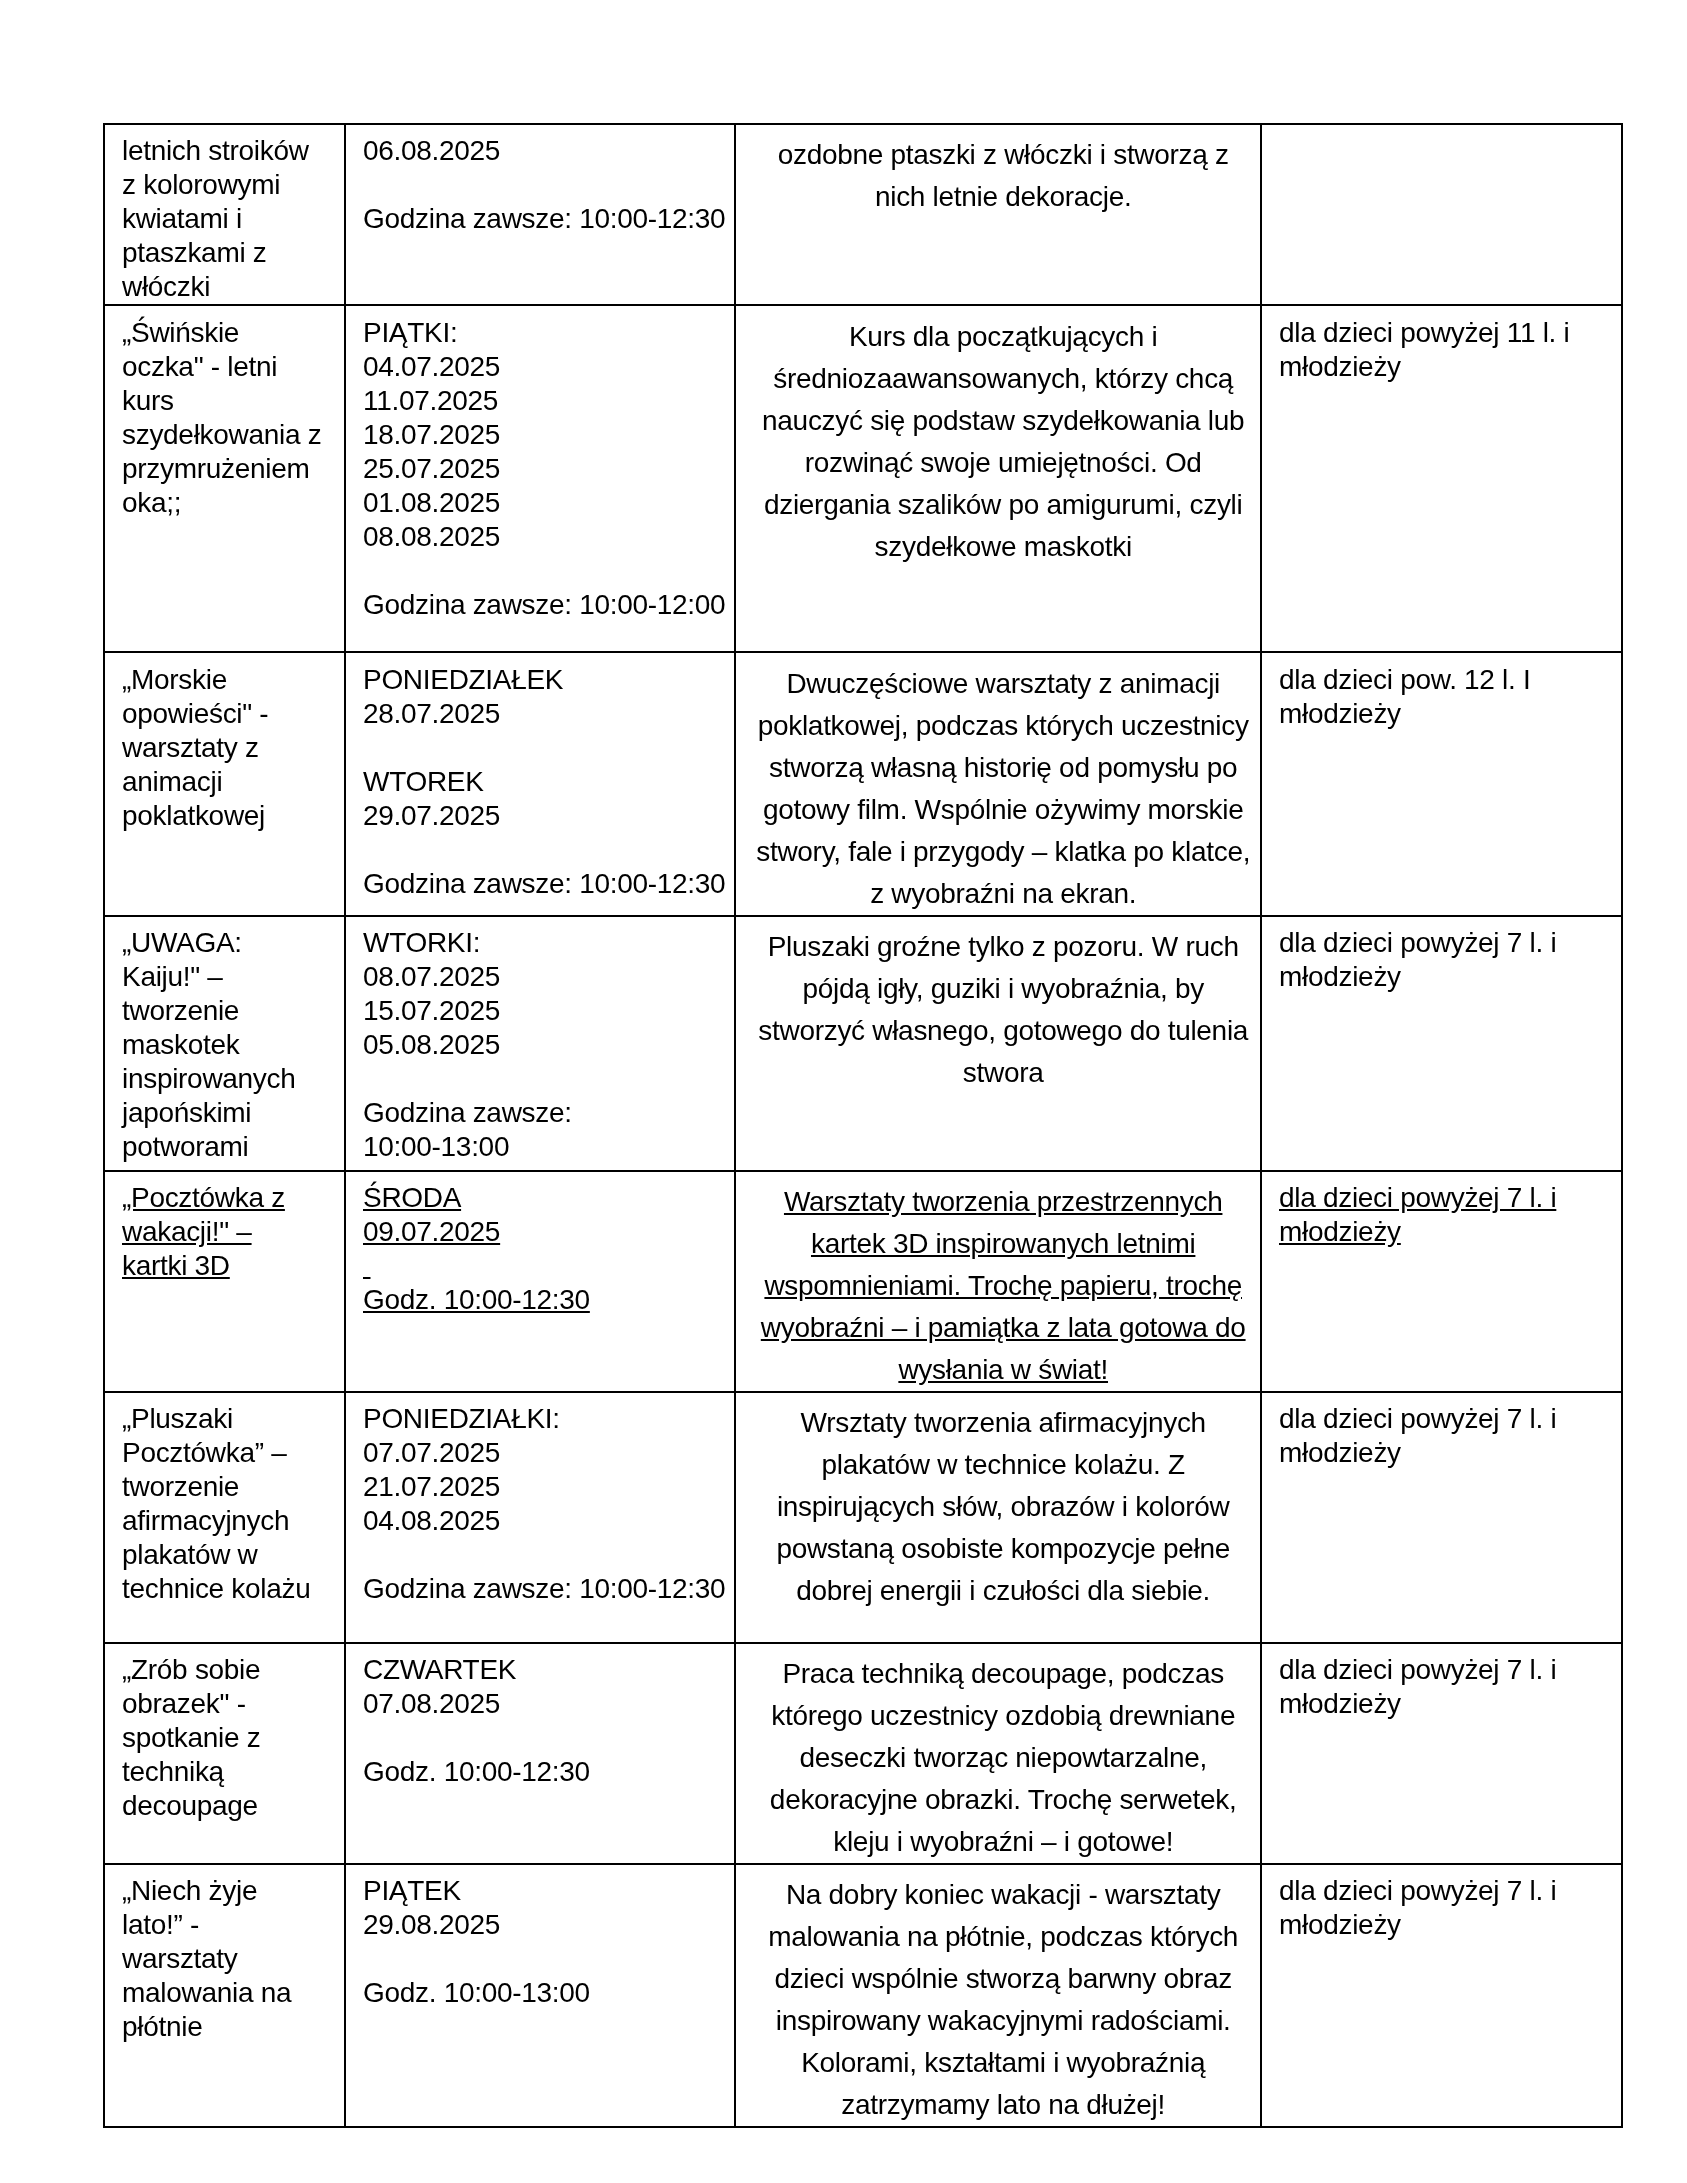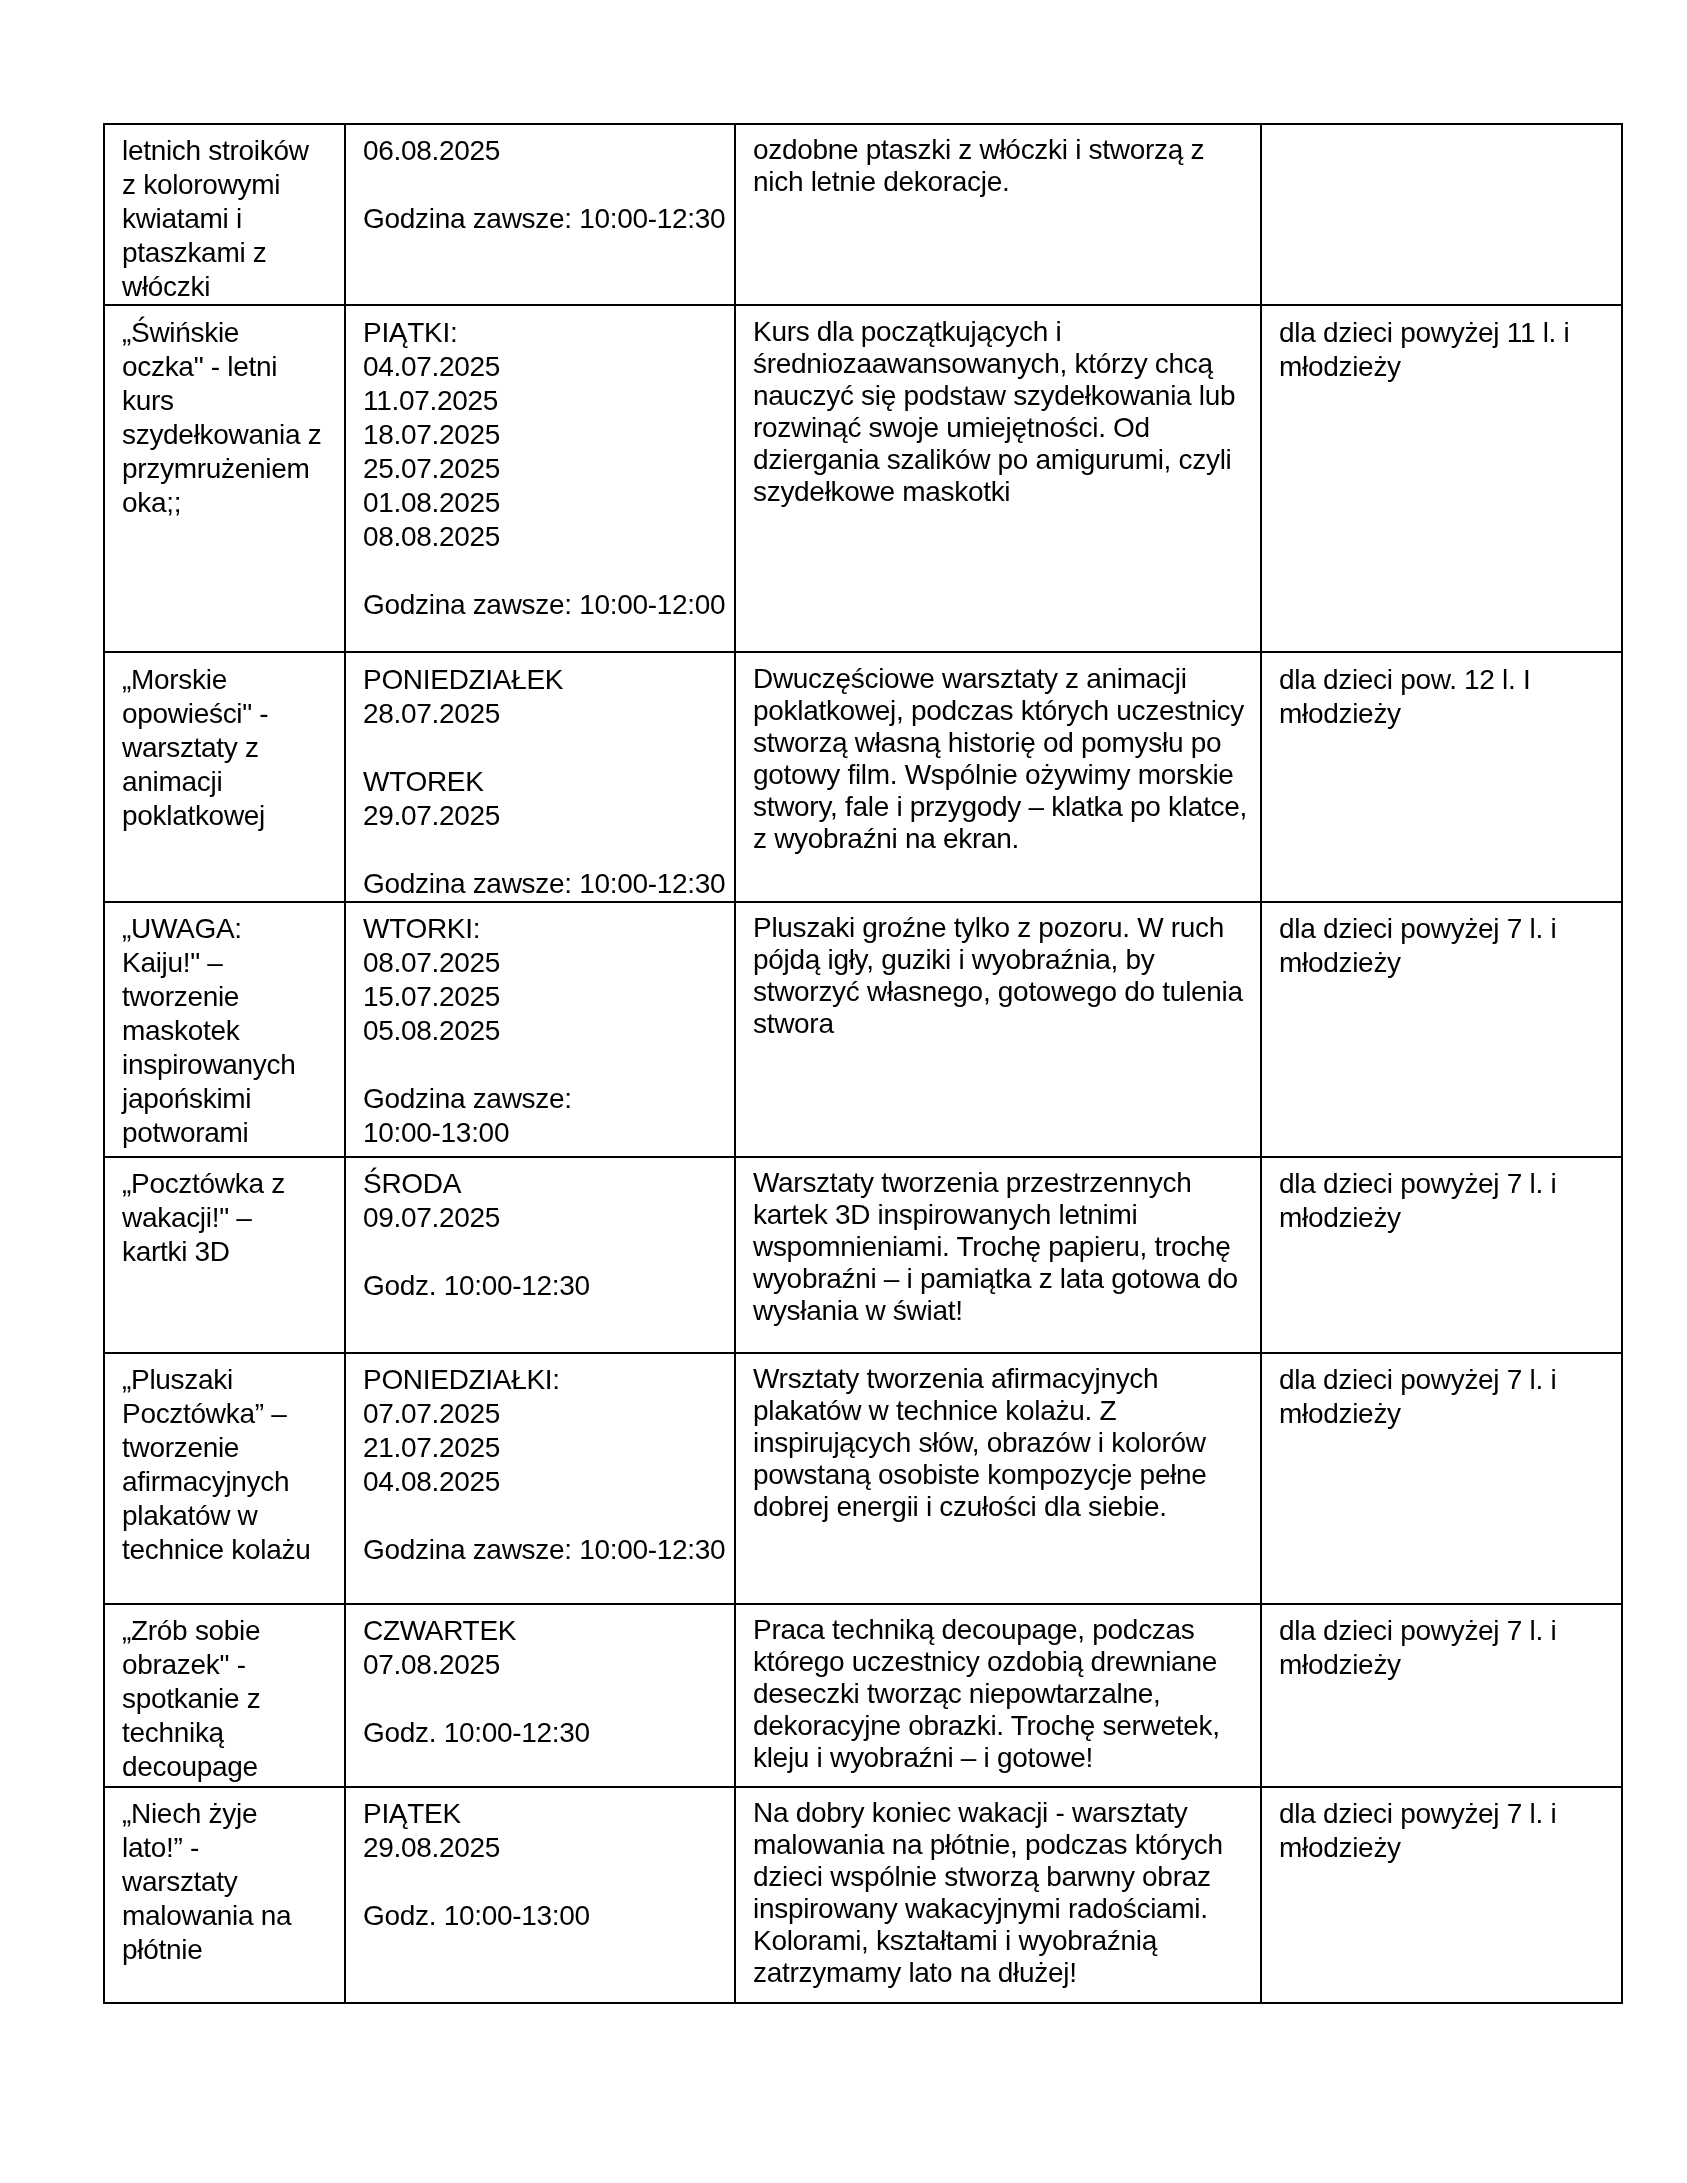--- a/index.html
+++ b/index.html
@@ -32,21 +32,22 @@
     letter-spacing: -0.3px;
     line-height: 34px;
     color: #000000;
     overflow: hidden;
   }
   .line {
     height: 34px;
     white-space: nowrap;
   }
   .desc {
-    line-height: 32px;
+    line-height: 42px;
+    text-align: center;
   }
 </style>
 </head>
 <body>
 
 <div class="page">
   <table class="schedule">
     <colgroup>
       <col style="width:241px">
       <col style="width:390px">
@@ -145,21 +146,21 @@
             <div class="line">10:00-13:00</div>
           </td>
           <td>
             <div class="desc">Pluszaki groźne tylko z pozoru. W ruch pójdą igły, guziki i wyobraźnia, by stworzyć własnego, gotowego do tulenia stwora</div>
           </td>
           <td>
             <div class="line">dla dzieci powyżej 7 l. i</div>
             <div class="line">młodzieży</div>
           </td>
         </tr>
-        <tr style="height: 196px;">
+        <tr style="height: 196px; text-decoration: underline;">
           <td>
             <div class="line">„Pocztówka z</div>
             <div class="line">wakacji!" –</div>
             <div class="line">kartki 3D</div>
           </td>
           <td>
             <div class="line">ŚRODA</div>
             <div class="line">09.07.2025</div>
             <div class="line">&nbsp;</div>
             <div class="line">Godz. 10:00-12:30</div>

